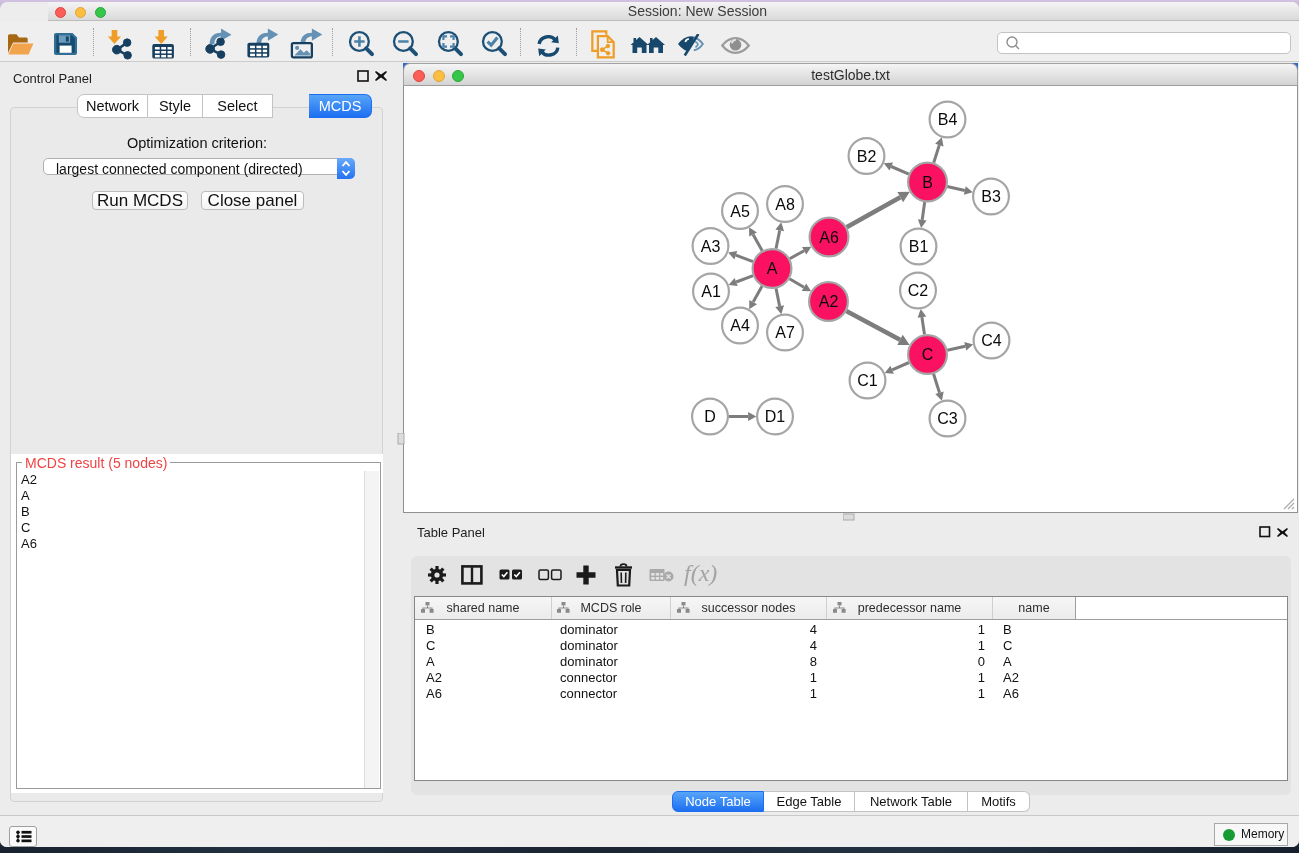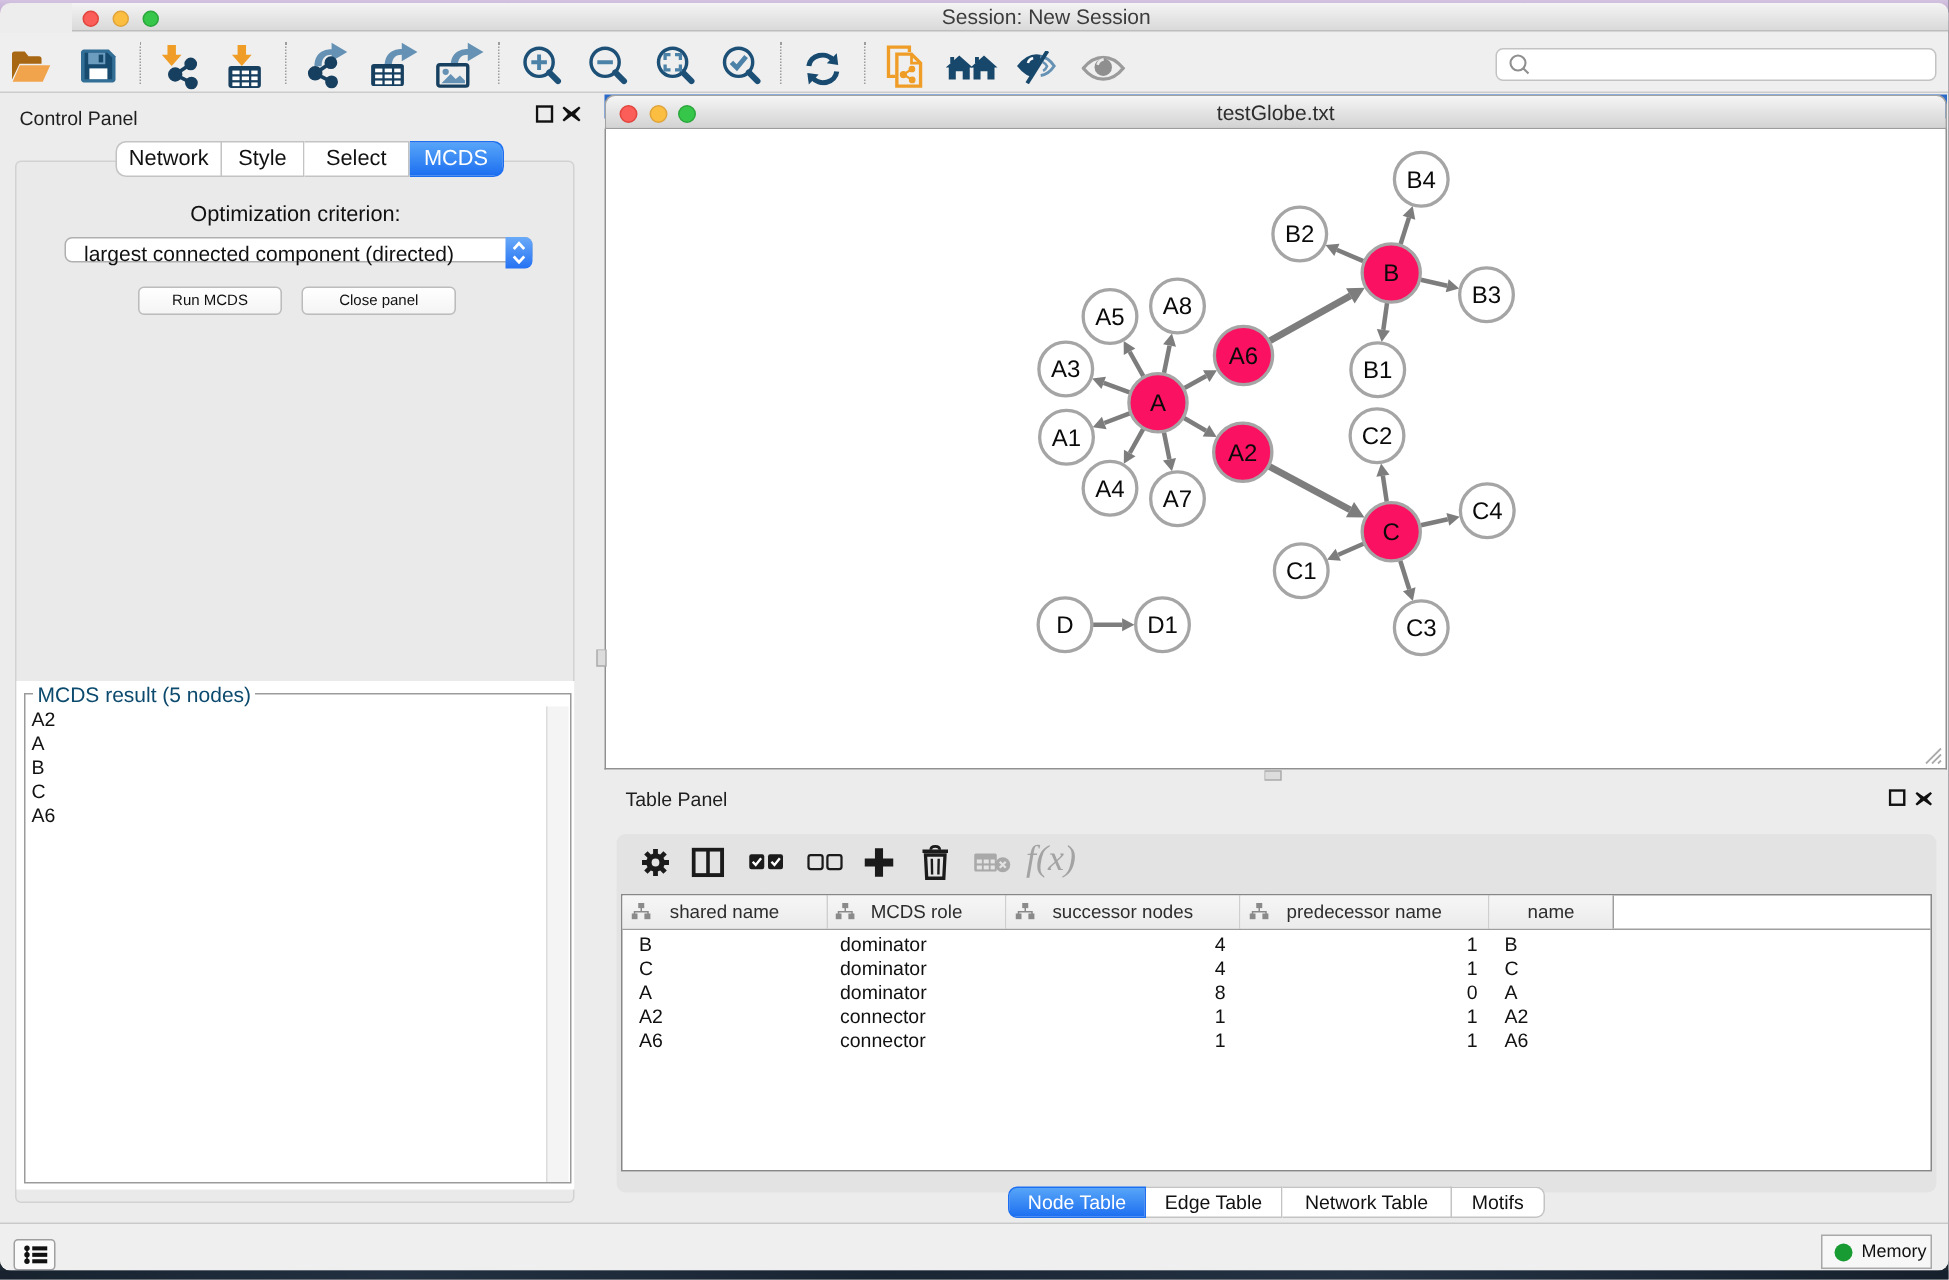--- a/index.html
+++ b/index.html
@@ -22,31 +22,31 @@
 #searchbox { position:absolute; left:997px; top:10px; width:294px; height:22px; background:#fff; border:1px solid #c3c3c3; border-radius:5px; }
 
 #main { left:0; top:60px; width:1299px; height:753px; background:#ececec; }
 #statusbar { left:0; top:813px; width:1299px; height:32px; background:#efefef; border-top:1px solid #c9c9c9; }
 
 #cp-title { left:13px; top:9px; font-size:13px; color:#1e1e1e; }
 #cp-panel { left:10px; top:45px; width:373px; height:695px; background:#eaeaea; border:1px solid #d2d2d2; border-radius:4px; }
 #cp-tabs { left:77px; top:32px; height:24px; display:flex; }
 #cp-tabs .tab { height:24px; line-height:23px; font-size:14.5px; color:#111; background:#fff; border:1px solid #c3c3c3; border-left:none; text-align:center; }
 #cp-tabs .tab.first { border-left:1px solid #c3c3c3; border-radius:7px 0 0 7px; }
-#cp-tabs .tab.sel { background:linear-gradient(#57a5f8,#1d6ff1); color:#fff; border-color:#1d6ff1; border-radius:0 7px 7px 0; }
+#cp-tabs .tab.sel { background:linear-gradient(#57a5f8,#1d6ff1); color:#fff; border-color:#1d6ff1; border-radius:0 7px 7px 0;margin-left:36px; }
 #opt-label { left:0px; top:73px; width:394px; text-align:center; font-size:14.5px; color:#111; }
 #cp-select { left:43px; top:96px; width:312px; height:17px; background:#fff; border:1px solid #b0b0b0; border-radius:5px; }
 #cp-select .txt { position:absolute; left:12px; top:1.5px; font-size:14px; color:#111; }
 #cp-select .cap { position:absolute; right:-1px; top:-1px; width:18px; height:21px; background:linear-gradient(#6aaaf9,#2472f3); border-radius:0 5px 5px 0; }
-.btn { position:absolute; height:19px; background:linear-gradient(#ffffff,#f4f4f4); border:1px solid #bcbcbc; border-radius:4px; font-size:10px; color:#111; text-align:center; line-height:17px; }
+.btn { position:absolute; height:19px; background:linear-gradient(#ffffff,#f4f4f4); border:1px solid #bcbcbc; border-radius:4px; font-size:17px; color:#111; text-align:center; line-height:17px; }
 #btn-run { left:92px; top:129px; width:96px; }
 #btn-close { left:201px; top:129px; width:103px; }
 #result-box { left:11px; top:392px; width:372px; height:339px; background:#fff; }
 #result-border { position:absolute; left:5px; top:8px; right:2px; bottom:4px; border:1px solid #9b9b9b; }
-#result-label { position:absolute; left:11px; top:1px; font-size:14px; color:#0c4a6e; background:#fff; padding:0 3px; }
+#result-label { position:absolute; left:11px; top:1px; font-size:14px; color:#ef4444; background:#fff; padding:0 3px; }
 #result-list { position:absolute; left:10px; top:18px; font-size:13px; color:#111; line-height:16px; }
 #result-scroll { position:absolute; right:4px; top:17px; width:15px; bottom:5px; background:#f4f4f4; border-left:1px solid #dcdcdc; }
 
 #netwin { left:403px; top:1px; width:895px; height:450px; }
 #netwin-blue { position:absolute; left:0; top:0; width:895px; height:16px; background:#2b6ac9; }
 #netwin-titlebar { position:absolute; left:0; top:0; width:895px; height:23px; background:linear-gradient(#f5f5f5,#d3d3d3); border:1px solid #a2a2a2; border-bottom:1px solid #9d9d9d; border-radius:7px 7px 0 0; }
 #netwin-body { position:absolute; left:0; top:23px; width:895px; height:427px; background:#fff; border:1px solid #909090; border-top:none; }
 #netwin-titlebar .title { width:100%; text-align:center; font-size:14px; color:#2d2d2d; line-height:22px; }
 .tl2 { position:absolute; width:12px; height:12px; border-radius:50%; top:5.5px; }
 

